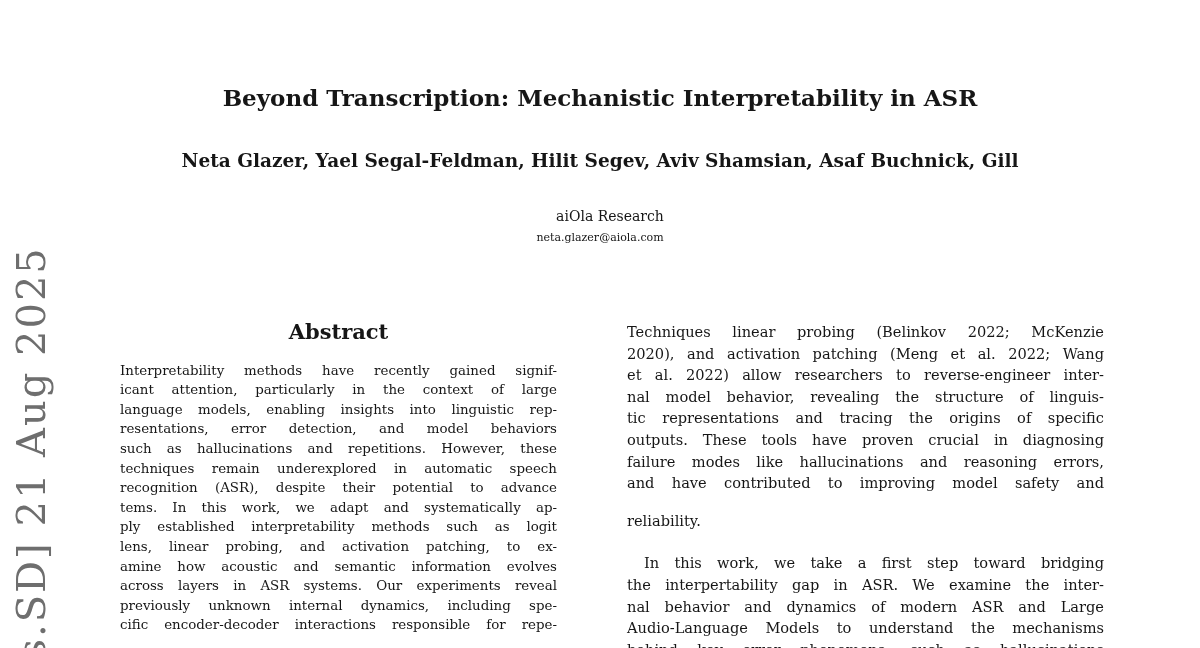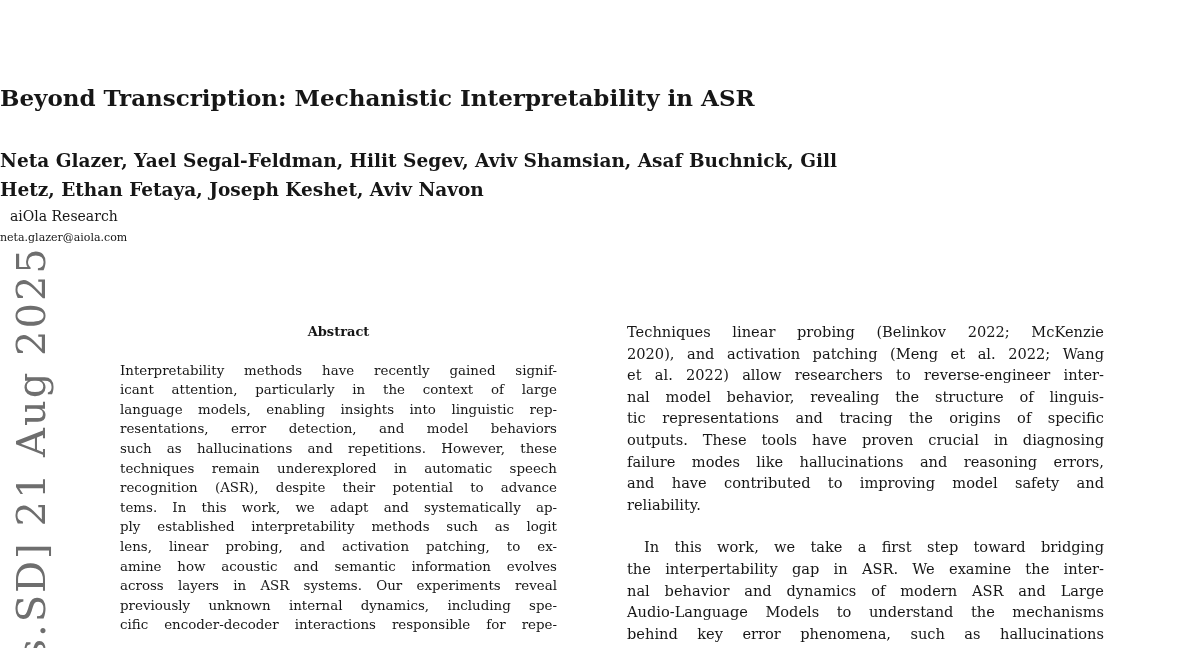--- a/index.html
+++ b/index.html
@@ -8,48 +8,47 @@
     background:#ffffff;color:#161616;
     font-family:"DejaVu Serif","Liberation Serif",serif;
   }
   
   .watermark{
     position:absolute;left:8px;top:684px;
     transform-origin:0 0;transform:rotate(-90deg);
     font-size:40px;letter-spacing:2px;white-space:nowrap;
   }
   
-  .head{position:absolute;left:0;top:0;width:100%;height:100%;text-align:left;}
+  .head{position:absolute;left:0;top:0;width:100%;height:100%;text-align:center;}
   .title{position:absolute;top:84px;left:0;width:100%;margin:0;font-size:23px;font-weight:700;}
   .authors{position:absolute;top:146px;left:0;width:100%;font-size:18.5px;font-weight:700;line-height:29px;}
   .affiliation{position:absolute;top:208px;left:10px;width:100%;font-size:14px;}
   .email{position:absolute;top:231px;left:0;width:100%;font-size:11px;}
   
   .col{position:absolute;}
   .col-left{left:120px;top:322px;width:437px;font-size:13.4px;line-height:19.6px;}
   .col-right{left:627px;top:321px;width:477px;font-size:14.6px;line-height:21.6px;}
-  .abs-heading{margin:0 0 19px 0;text-align:center;font-size:13px;font-weight:700;}
+  .abs-heading{margin:0 0 19px 0;text-align:center;font-size:21px;font-weight:700;}
   
   .line{text-align:justify;text-align-last:justify;text-justify:inter-word;}
-  [data-last-left="true"] .line:last-child{text-align-last:left;}
+  [data-last-left="true"] .line:last-child{text-align-last:left;margin-top:16px;}
   .para-indent{margin-top:21px;}
   .para-indent .line:first-child{text-indent:17px;}
 </style>
 </head>
 <body>
 
 <div class="page">
 
   <div class="watermark" style="color: rgb(110, 110, 110);">cs.SD] 21 Aug 2025</div>
 
   <div class="head">
     <h1 class="title">Beyond Transcription: Mechanistic Interpretability in ASR</h1>
     <div class="authors">
       <div>Neta Glazer, Yael Segal-Feldman, Hilit Segev, Aviv Shamsian, Asaf Buchnick, Gill</div>
-      <div>Hetz, Ethan Fetaya, Joseph Keshet, Aviv Navon</div>
     </div>
     <div class="affiliation">aiOla Research</div>
     <div class="email">neta.glazer@aiola.com</div>
   </div>
 
   <section class="col col-left">
     <h2 class="abs-heading">Abstract</h2>
     <div class="abs-body">
         <div class="line">Interpretability methods have recently gained signif-</div>
         <div class="line">icant attention, particularly in the context of large</div>

